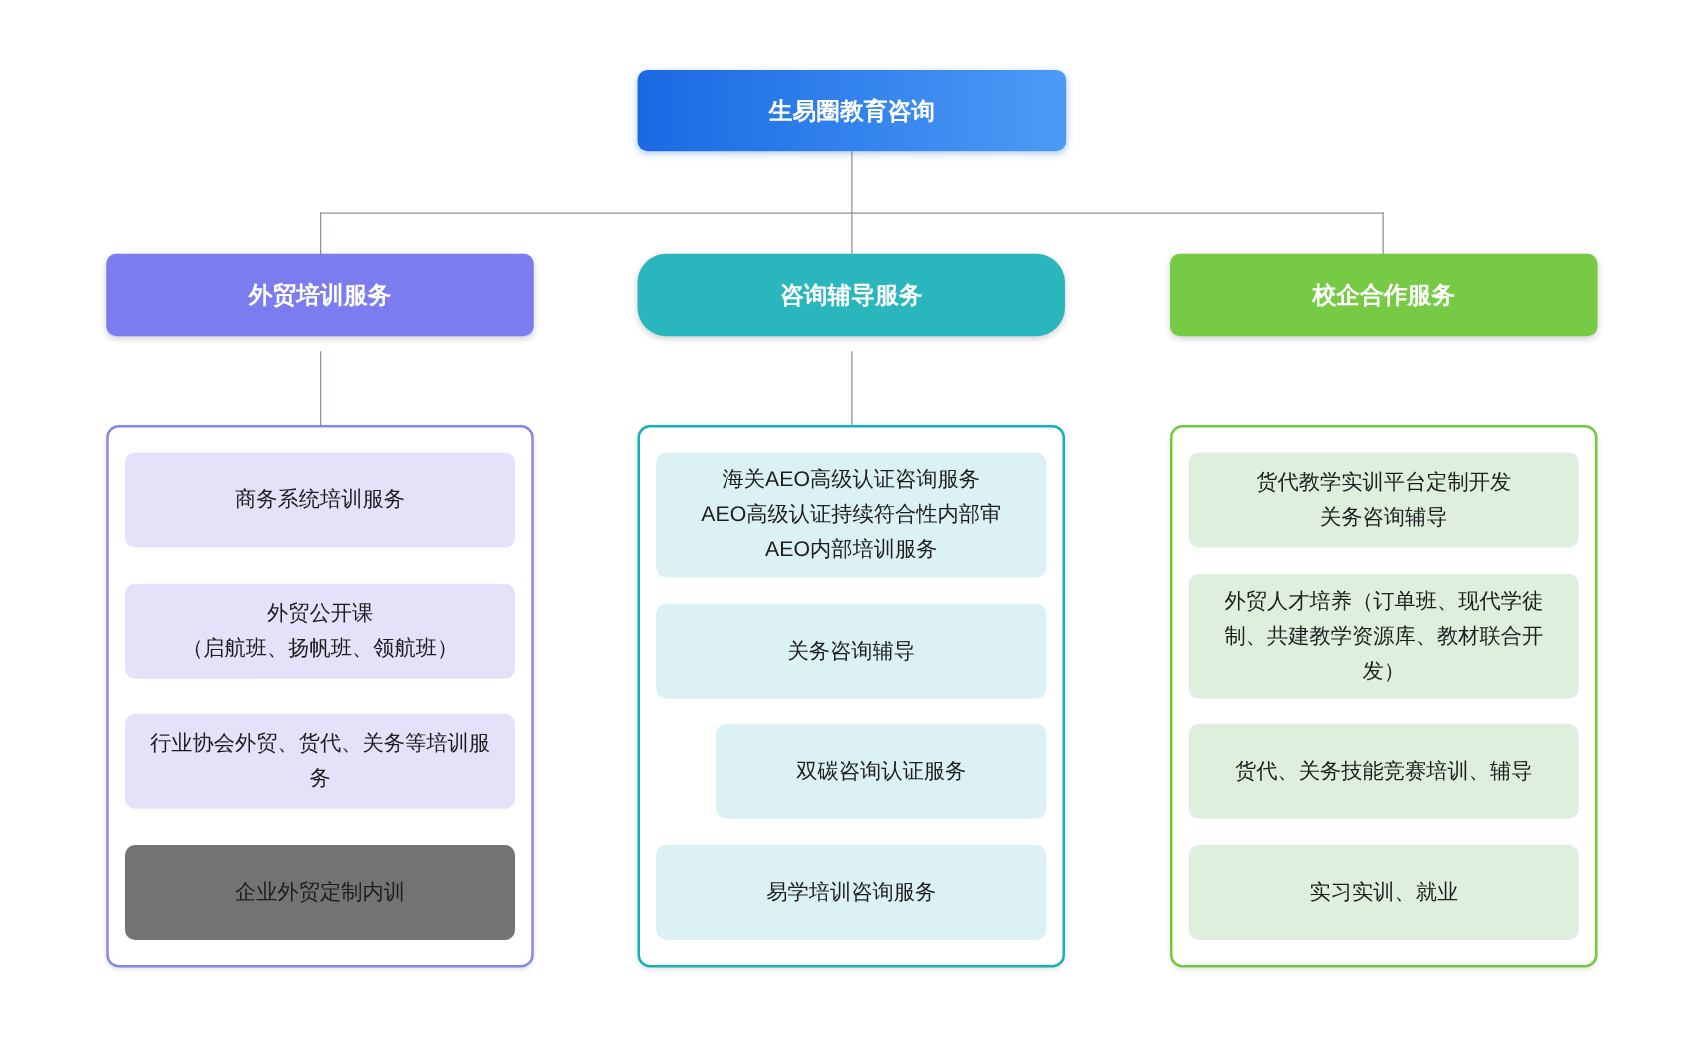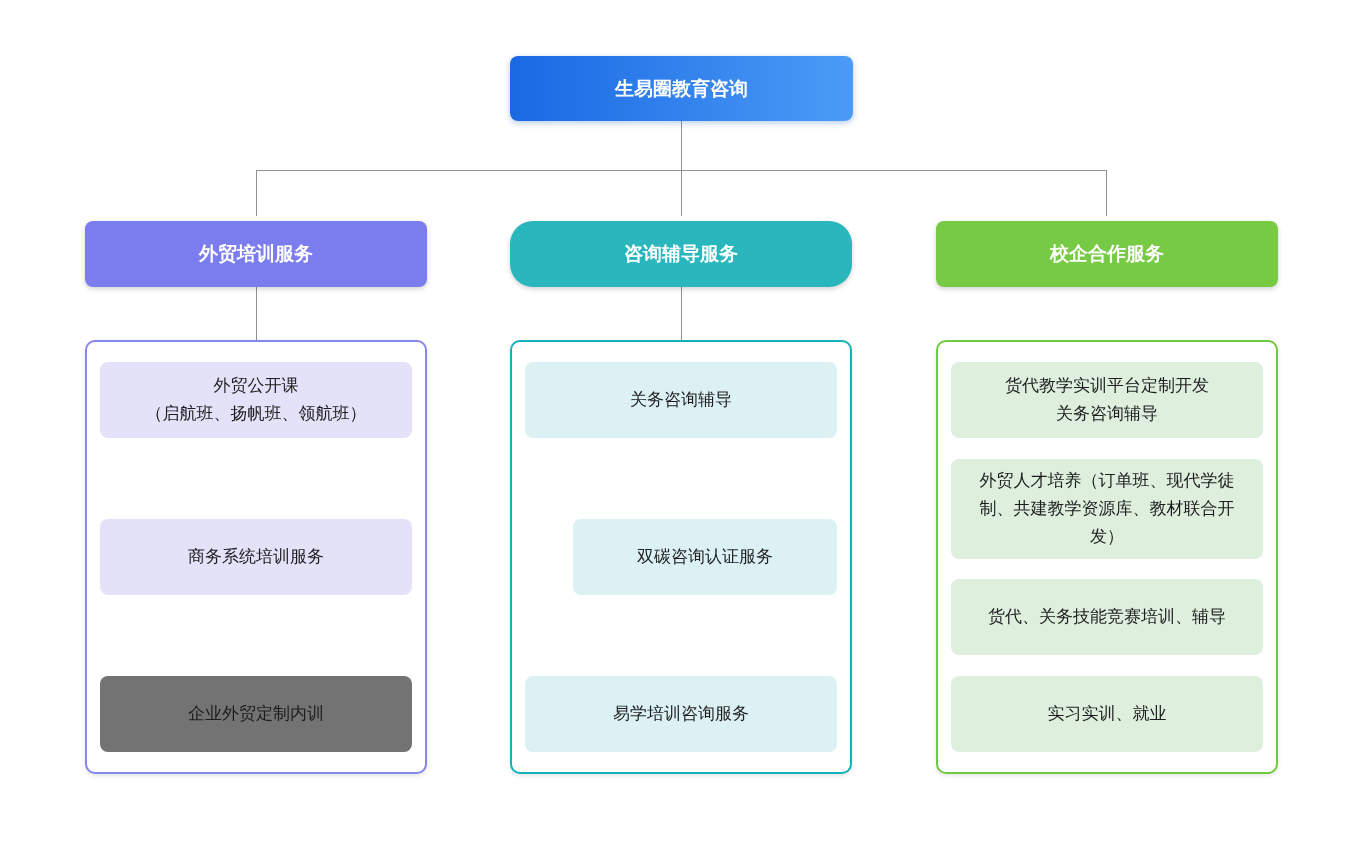--- a/index.html
+++ b/index.html
@@ -31,21 +31,21 @@
   .root-node {
     left: 510px; top: 56px;
     width: 343px; height: 65px;
     border-radius: 8px;
     color: #ffffff;
     font-size: 19px;
     font-weight: bold;
     box-shadow: 0 2px 6px rgba(20, 90, 200, 0.30);
   }
   .branch-header {
-    top: 221px;
+    top: 203px;
     width: 342px; height: 66px;
     border-radius: 8px;
     color: #ffffff;
     font-size: 19px;
     font-weight: bold;
     box-shadow: 0 2px 5px rgba(0, 0, 0, 0.18);
   }
   .branch-header.col0 { left: 85px; }
   .branch-header.col1 { left: 510px; }
   .branch-header.col2 { left: 936px; }
@@ -92,28 +92,32 @@
   <div class="connector" style="left: 256px; top: 170px; width: 1px; height: 46px; background: rgb(139, 147, 153);"></div>
   <div class="connector" style="left: 681px; top: 170px; width: 1px; height: 46px; background: rgb(139, 147, 153);"></div>
   <div class="connector" style="left: 1106px; top: 170px; width: 1px; height: 46px; background: rgb(139, 147, 153);"></div>
   <div class="connector" style="left: 256px; top: 281px; width: 1px; height: 59px; background: rgb(139, 147, 153);"></div>
   <div class="connector" style="left: 681px; top: 281px; width: 1px; height: 59px; background: rgb(139, 147, 153);"></div>
 
   <div class="node root-node" style="background: linear-gradient(90deg, rgb(26, 105, 228), rgb(75, 155, 246));">生易圈教育咨询</div>
 
   <div class="node branch-header col0" style="background: rgb(123, 124, 238);">外贸培训服务</div>
   <div class="container-box col0" style="border-color: rgb(134, 134, 239);">
+    <div class="leaf-item" style="background: rgb(228, 226, 248);">商务系统培训服务</div>
     <div class="leaf-item" style="background: rgb(228, 226, 248);">外贸公开课
 （启航班、扬帆班、领航班）</div>
-    <div class="leaf-item" style="background: rgb(228, 226, 248);">商务系统培训服务</div>
+    <div class="leaf-item" style="background: rgb(228, 226, 248);">行业协会外贸、货代、关务等培训服务</div>
     <div class="leaf-item" style="background: #737373;">企业外贸定制内训</div>
   </div>
 
   <div class="node branch-header col1" style="background: rgb(41, 182, 189); border-radius: 23px;">咨询辅导服务</div>
   <div class="container-box col1" style="border-color: rgb(19, 177, 186);">
+    <div class="leaf-item" style="background: rgb(220, 241, 243);">海关AEO高级认证咨询服务
+AEO高级认证持续符合性内部审
+AEO内部培训服务</div>
     <div class="leaf-item" style="background: rgb(220, 241, 243);">关务咨询辅导</div>
     <div class="leaf-item" style="background: rgb(220, 241, 243); margin-left: 48px;">双碳咨询认证服务</div>
     <div class="leaf-item" style="background: rgb(220, 241, 243); text-align: right;">易学培训咨询服务</div>
   </div>
 
   <div class="node branch-header col2" style="background: rgb(119, 202, 67);">校企合作服务</div>
   <div class="container-box col2" style="border-color: rgb(111, 203, 62);">
     <div class="leaf-item" style="background: rgb(222, 240, 221);">货代教学实训平台定制开发
 关务咨询辅导</div>
     <div class="leaf-item" style="background: rgb(222, 240, 221);">外贸人才培养（订单班、现代学徒制、共建教学资源库、教材联合开发）</div>

